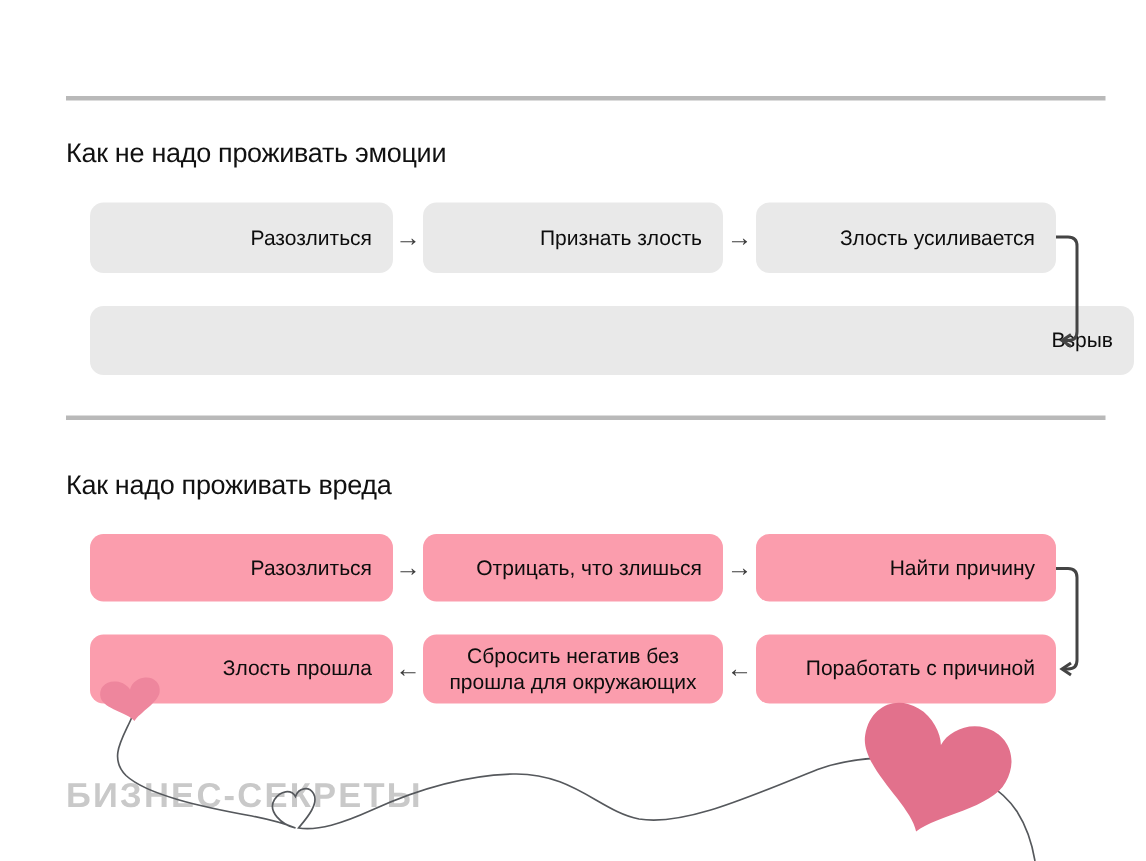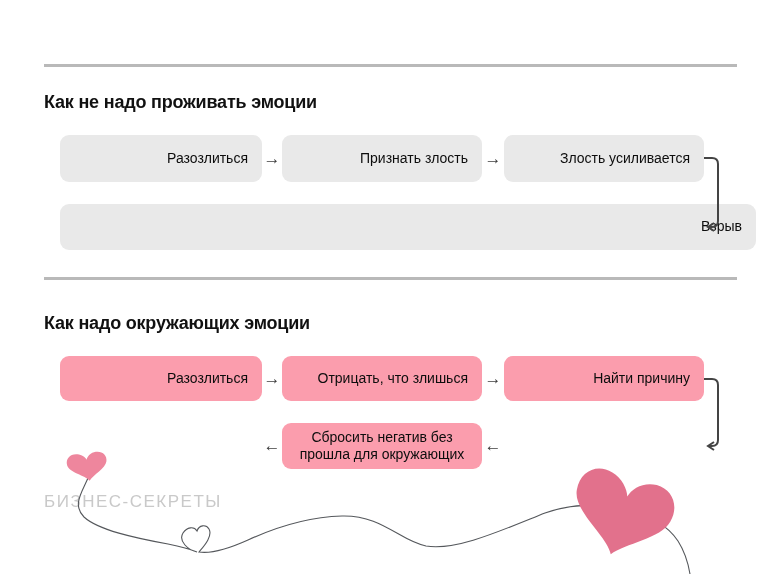--- a/index.html
+++ b/index.html
@@ -11,39 +11,39 @@
     overflow:hidden;
   }
   .stage{position:absolute;inset:0;width:764px;height:574px;}
 
   .divider{
     position:absolute;left:44px;width:693px;height:3px;
     background:var(--divider,#b9b9b9);
   }
   .section-title{
     position:absolute;left:44px;
-    font-size:18px;font-weight:bold;color:#111;
+    font-size:18px;font-weight:normal;color:#111;
     letter-spacing:-0.2px;white-space:nowrap;
   }
   .flow-box{
     position:absolute;height:47px;border-radius:9px;
     display:flex;align-items:center;justify-content:flex-end;
     font-size:14px;color:#0d0d0d;text-align:center;
     line-height:1.25;padding:0 14px;box-sizing:border-box;
   }
   .gray{background:var(--gray-box,#e9e9e9);}
   .pink{background:var(--pink-box,#fb9dad);}
   .flow-arrow{
     position:absolute;width:22px;height:47px;
     display:flex;align-items:center;justify-content:center;
     font-size:17px;color:#3d3d3d;
   }
   .watermark{
-    position:absolute;left:44px;top:492px;
-    font-size:17px;font-weight:normal;letter-spacing:1.5px;
+    position:absolute;left:44px;top:517px;
+    font-size:23px;font-weight:bold;letter-spacing:1.5px;
     color:var(--watermark,#c9c9c9);white-space:nowrap;
   }
   .overlay{
     position:absolute;inset:0;width:764px;height:574px;
     pointer-events:none;
   }
   .connector{stroke:#444;stroke-width:2;fill:none;}
   .squiggle{stroke:#55585c;stroke-width:1.1;fill:none;}
   .heart-big{fill:var(--heart,#e2718c);}
   .heart-small{fill:var(--heart-light,#ee869d);}
@@ -68,39 +68,45 @@
   <div class="flow-box gray" style="left:504px;top:135px;width:200px">
     <span>Злость усиливается</span>
   </div>
 
   <div class="flow-box gray" style="left:60px;top:204px;width:696px;height:46px">
     <span>Взрыв</span>
   </div>
 
   <div class="divider" style="top:277px"></div>
 
-  <div class="section-title" style="top:313px">Как надо окружающих эмоции</div>
+  <div class="section-title" style="top:313px">Как надо проживать вреда</div>
 
   <div class="flow-box pink" style="left:60px;top:356px;width:202px;height:45px">
     <span>Разозлиться</span>
   </div>
   <div class="flow-arrow" style="left:261px;top:356px;height:45px">→</div>
   <div class="flow-box pink" style="left:282px;top:356px;width:200px;height:45px">
     <span>Отрицать, что злишься</span>
   </div>
   <div class="flow-arrow" style="left:482px;top:356px;height:45px">→</div>
   <div class="flow-box pink" style="left:504px;top:356px;width:200px;height:45px">
     <span>Найти причину</span>
   </div>
 
+  <div class="flow-box pink" style="left:60px;top:423px;width:202px;height:46px">
+    <span>Злость прошла</span>
+  </div>
   <div class="flow-arrow" style="left:261px;top:423px;height:46px">←</div>
   <div class="flow-box pink" style="left:282px;top:423px;width:200px;height:46px">
     <span>Сбросить негатив без прошла для окружающих</span>
   </div>
   <div class="flow-arrow" style="left:482px;top:423px;height:46px">←</div>
+  <div class="flow-box pink" style="left:504px;top:423px;width:200px;height:46px">
+    <span>Поработать с причиной</span>
+  </div>
 
   <div class="watermark">БИЗНЕС-СЕКРЕТЫ</div>
 
   <svg class="overlay" viewBox="0 0 764 574">
 
     <g>
       <path class="connector" d="M 704 158 H 712 Q 718 158 718 164 V 221 Q 718 227 712 227 H 709"></path>
       <path class="connector" d="M 714 223 L 708 227 L 714 231"></path>
     </g>
 

